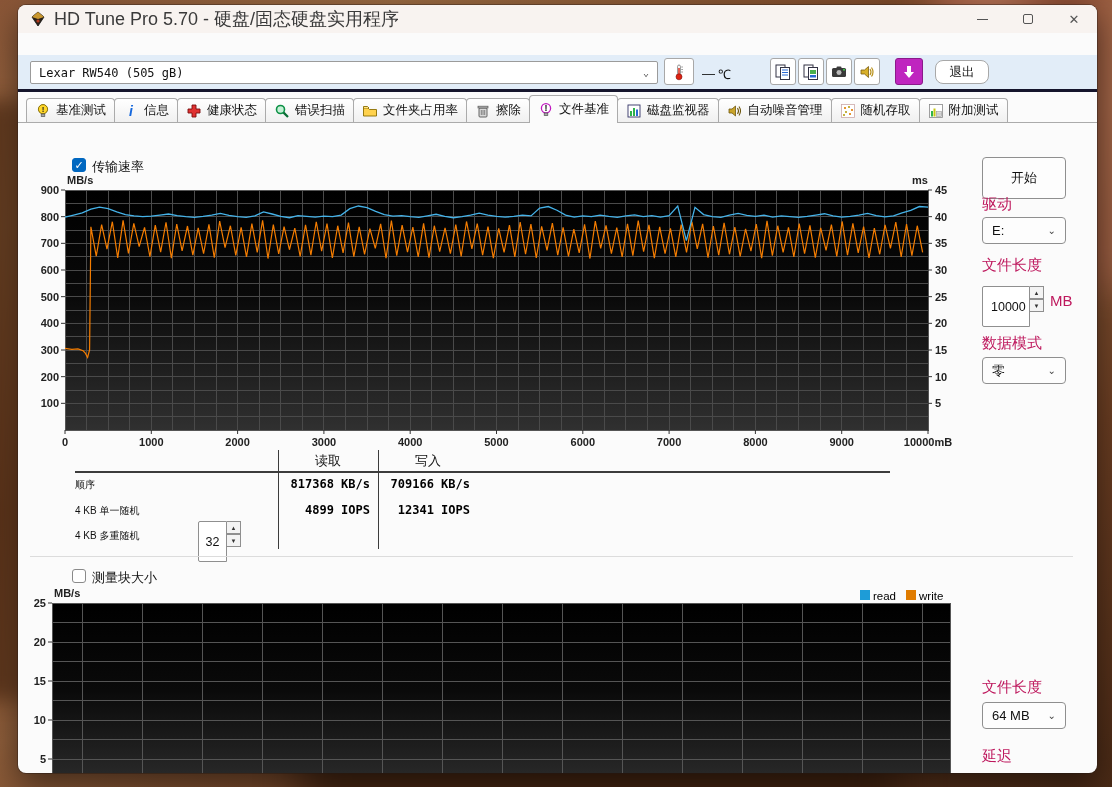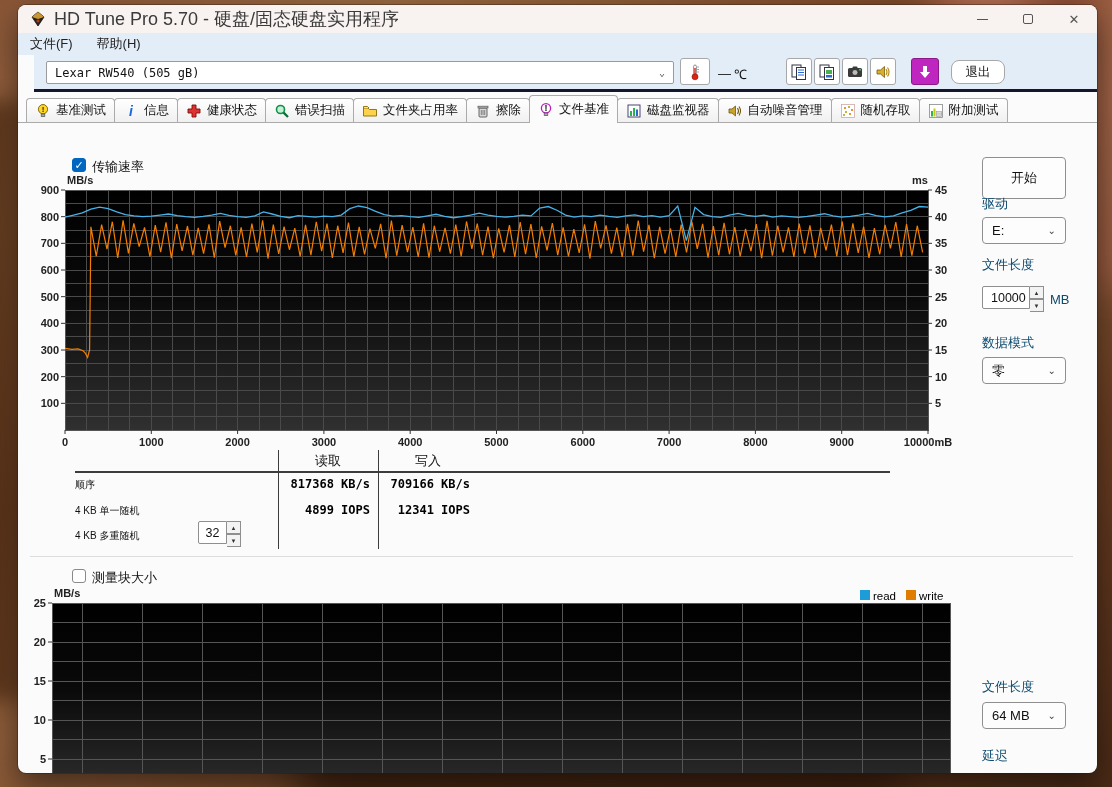--- a/index.html
+++ b/index.html
@@ -26,21 +26,21 @@
   .wincontrols { position:absolute; right:0; top:0; height:28px; display:flex; }
   .wincontrols>div { width:46px; height:28px; display:flex; align-items:center; justify-content:center;
     color:#555; font-size:13px; cursor:default; }
   .maxbox { width:10px; height:10px; border:1.2px solid #555; border-radius:2px; display:block; }
   .minbar { width:11px; height:0; border-top:1.2px solid #555; display:block; }
 
   
   .menubar { position:absolute; left:0; top:28px; width:100%; height:22px; background:#e2edf8;
     display:flex; align-items:center; font-size:13px; color:#222; }
   .menubar span { padding:2px 12px; }
-  .toolbar { position:absolute; left:16px; top:50px; width:100%; height:37px; background:#e2edf8;
+  .toolbar { position:absolute; left:0; top:50px; width:100%; height:37px; background:#e2edf8;
     border-bottom:3px solid #15152c; }
   .drive-select { position:absolute; left:12px; top:6px; width:628px; height:23px; background:#fff;
     border:1px solid #9b9b9b; border-radius:2px; display:flex; align-items:center; padding:0 8px;
     font-family:"DejaVu Sans Mono", monospace; font-size:12px; color:#111; }
   .drive-select .chev { margin-left:auto; color:#444; font-size:10px; }
   .tbtn { position:absolute; top:3px; width:26px; height:27px; background:#fff; border:1px solid #a8a8a8;
     border-radius:3px; display:flex; align-items:center; justify-content:center; }
   .temp { position:absolute; top:0; height:37px; display:flex; align-items:center; font-size:13px; color:#111; }
   .exitbtn { position:absolute; left:917px; top:5px; width:54px; height:24px; background:#fff;
     border:1px solid #a8a8a8; border-radius:8px; font-size:12.5px; color:#111;
@@ -63,29 +63,29 @@
   .cblabel { position:absolute; font-size:13px; color:#111; }
 
   .vline { position:absolute; width:1px; background:#3c3c3c; }
   .hline { position:absolute; height:2px; background:#3c3c3c; }
   .rowlabel { position:absolute; font-size:10px; color:#111; }
   .thead { position:absolute; font-size:13px; color:#111; transform:translateX(-50%); }
   .tval { position:absolute; font-family:"DejaVu Sans Mono", monospace; font-weight:bold;
     font-size:12px; color:#000; transform:translateX(-100%); white-space:nowrap; }
 
   .spin { position:absolute; display:flex; }
-  .spin input { width:29px; height:23px; border:1px solid #8f8f8f; border-radius:2px 0 0 2px;
+  .spin input { width:29px; height:41px; border:1px solid #8f8f8f; border-radius:2px 0 0 2px;
     font-size:12.5px; text-align:center; color:#111; background:#fff; }
   .spin .arrows { width:14px; height:26px; display:flex; flex-direction:column; }
   .spin .arrows div { flex:1; border:1px solid #8f8f8f; border-left:none; background:#f3f3f3;
     font-size:6px; color:#333; display:flex; align-items:center; justify-content:center; }
 
   .sep { position:absolute; height:1px; background:#dcdcdc; }
 
-  .panel-label { position:absolute; font-size:13px; color:#0c4a6e; }
+  .panel-label { position:absolute; font-size:15px; color:#be185d; }
   .pbtn { position:absolute; width:84px; height:42px; background:#fdfdfd; border:1px solid #8f8f8f;
     border-radius:4px; font-size:13px; color:#111; display:flex; align-items:center; justify-content:center; }
   .pselect { position:absolute; width:84px; height:27px; background:#fdfdfd; border:1px solid #8f8f8f;
     border-radius:4px; font-size:13px; color:#111; display:flex; align-items:center; padding:0 9px; }
   .pselect .chev { margin-left:auto; font-size:10px; color:#444; }
 
   .legend { position:absolute; left:842px; top:585px; display:flex; align-items:flex-start; gap:2px;
     font-size:11.5px; color:#000; }
   .legend .sq { width:10px; height:10px; display:inline-block; margin-right:1px; }
   .legend .w { margin-left:8px; }
@@ -113,24 +113,20 @@
         <div>
             <span class="minbar"></span>
           </div>
         <div>
             <span class="maxbox"></span>
           </div>
         <div>✕</div>
       </div>
     </div>
 
-    <div class="menubar">
-      <span>文件(F)</span>
-      <span>帮助(H)</span>
-    </div>
 
     <div class="toolbar">
       <div class="drive-select">
         <span>Lexar  RW540 (505 gB)</span>
         <span class="chev">⌄</span>
       </div>
       <div class="tbtn" style="left:646px; width:30px;">
         <svg width="16" height="18" viewBox="0 0 16 18">
           <rect x="6.6" y="2" width="2.8" height="10" rx="1.4" fill="#fff" stroke="#777" stroke-width="0.8"></rect>
           <rect x="7.3" y="5" width="1.4" height="7.5" fill="#d21"></rect>

